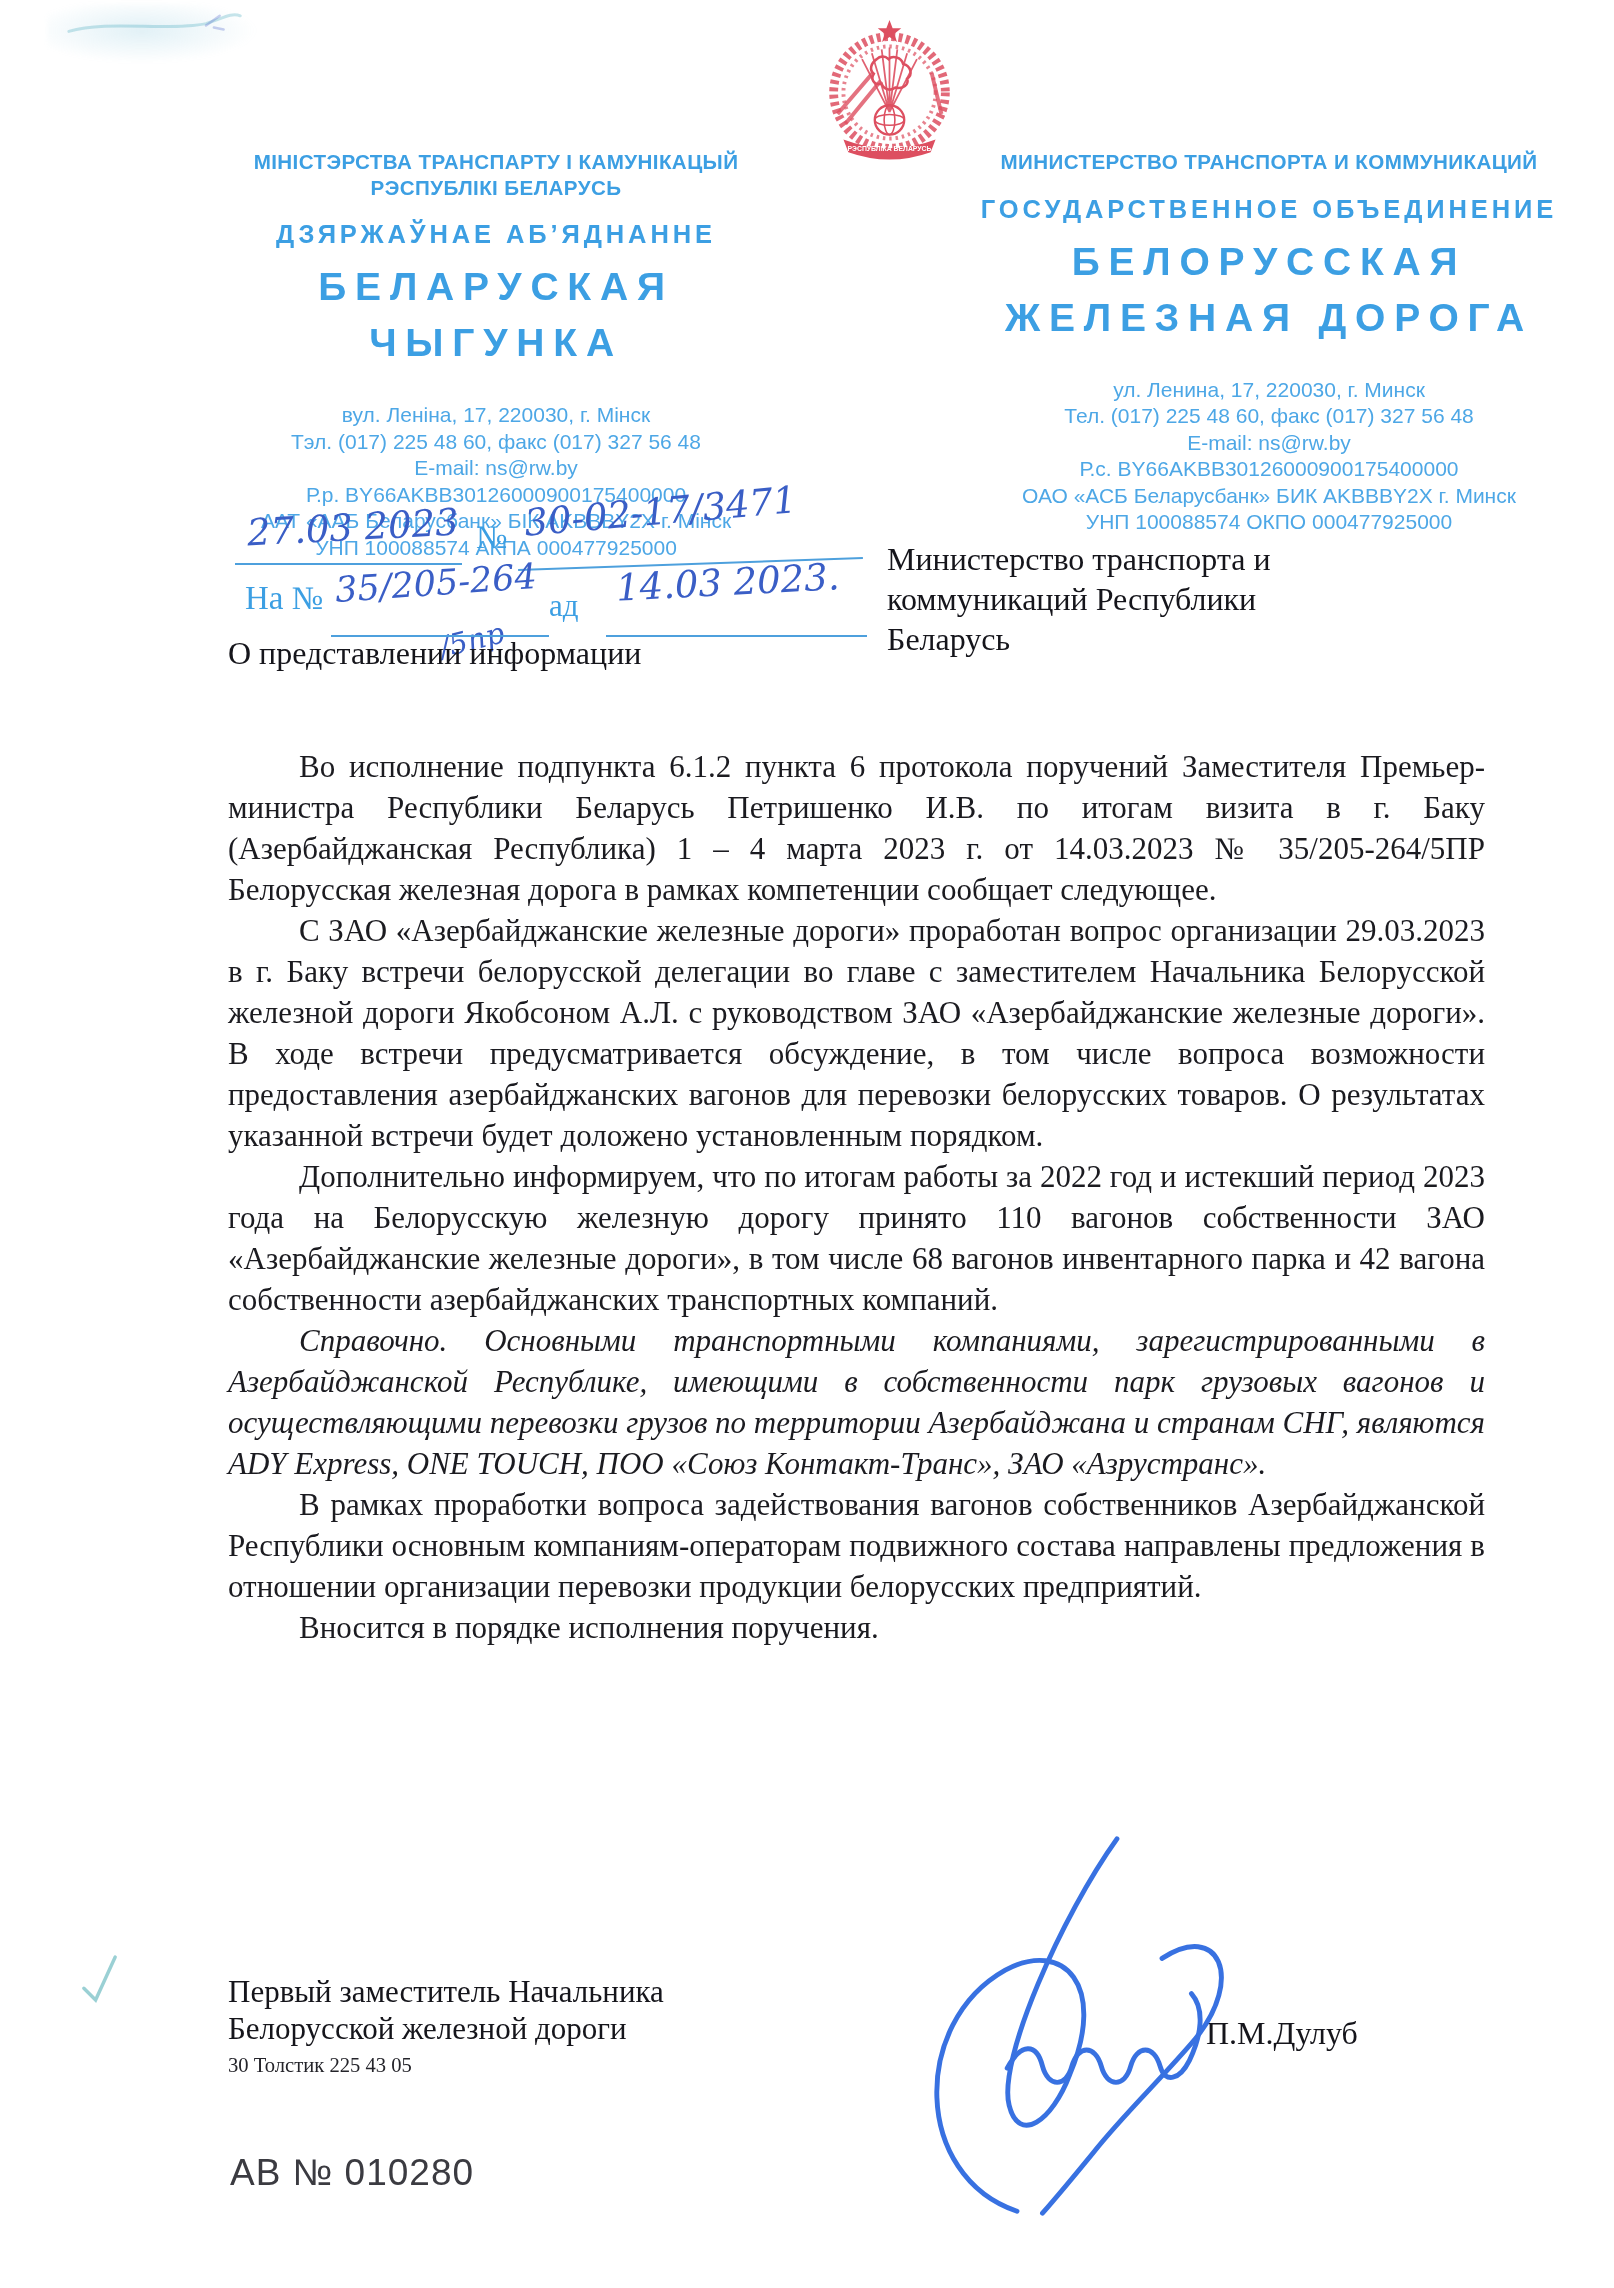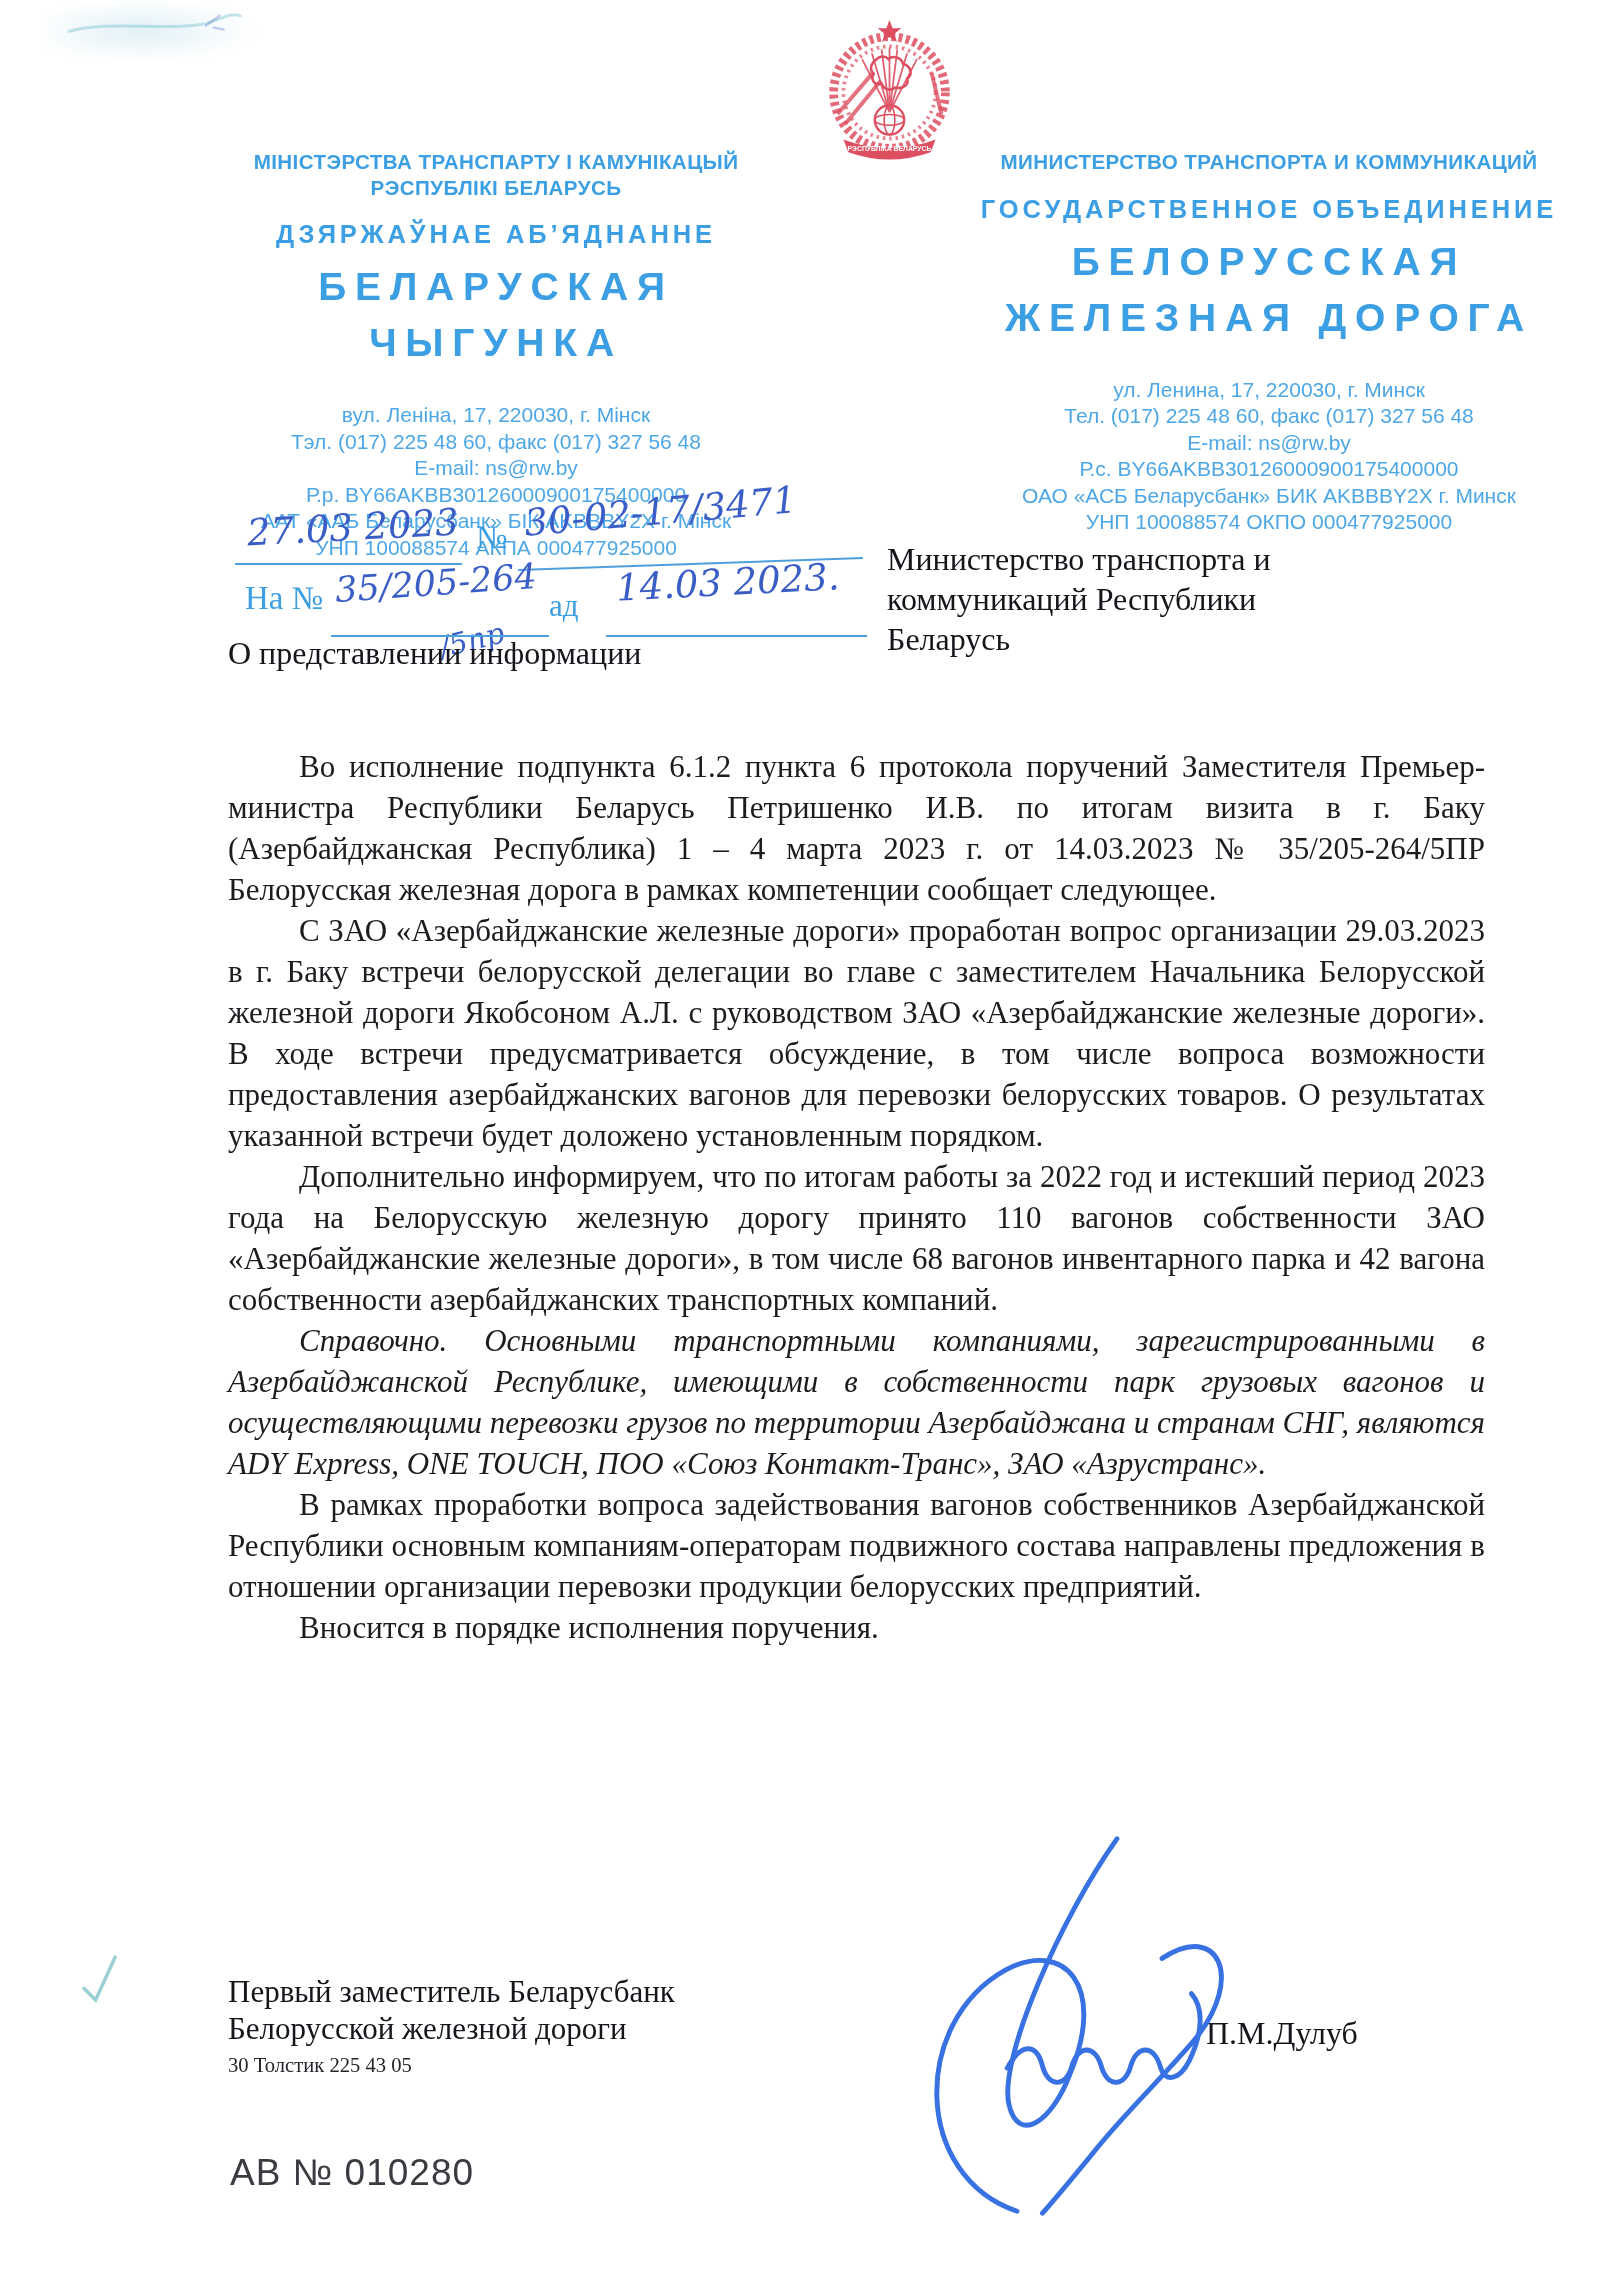--- a/index.html
+++ b/index.html
@@ -147,21 +147,21 @@
 
   <div class="body-text">
     <p>Во исполнение подпункта 6.1.2 пункта 6 протокола поручений Заместителя Премьер-министра Республики Беларусь Петришенко И.В. по итогам визита в г. Баку (Азербайджанская Республика) 1 – 4 марта 2023 г. от 14.03.2023 № 35/205-264/5ПР Белорусская железная дорога в рамках компетенции сообщает следующее.</p>
     <p>С ЗАО «Азербайджанские железные дороги» проработан вопрос организации 29.03.2023 в г. Баку встречи белорусской делегации во главе с заместителем Начальника Белорусской железной дороги Якобсоном А.Л. с руководством ЗАО «Азербайджанские железные дороги». В ходе встречи предусматривается обсуждение, в том числе вопроса возможности предоставления  азербайджанских вагонов для перевозки белорусских товаров. О результатах указанной встречи будет доложено установленным порядком.</p>
     <p>Дополнительно информируем, что по итогам работы за 2022 год и истекший период 2023 года на Белорусскую железную дорогу принято 110 вагонов собственности ЗАО «Азербайджанские железные дороги», в том числе 68 вагонов инвентарного парка и 42 вагона собственности азербайджанских транспортных компаний.</p>
     <p class="italic">Справочно. Основными транспортными компаниями, зарегистрированными в Азербайджанской Республике, имеющими в собственности парк грузовых вагонов и осуществляющими перевозки грузов по территории Азербайджана и странам СНГ, являются ADY Express, ONE TOUCH, ПОО «Союз Контакт-Транс», ЗАО «Азрустранс».</p>
     <p>В рамках проработки вопроса задействования вагонов собственников Азербайджанской Республики основным компаниям-операторам подвижного состава направлены предложения в отношении организации перевозки продукции белорусских предприятий.</p>
     <p>Вносится в порядке исполнения поручения.</p>
   </div>
 
-  <div class="sig-pos" style="top:1974px;">Первый заместитель Беларусбанк</div>
+  <div class="sig-pos" style="top:1974px;">Первый заместитель Начальника</div>
   <div class="sig-pos" style="top:2011px;">Белорусской железной дороги</div>
   <div class="sig-exec">30 Толстик 225 43 05</div>
   <div class="sig-name">П.М.Дулуб</div>
 
   <svg class="sig-scribble" width="392" height="412" viewBox="0 0 400 420">
     <g fill="none" stroke="#2e6ae0" stroke-width="5" stroke-linecap="round" opacity=".95">
       <path d="M150,398 C44,362 42,206 138,152 C198,120 242,168 204,258 C186,306 152,330 142,290 C130,244 196,96 252,18"></path>
       <path d="M140,252 c14,-26 30,-26 36,-2 c6,22 24,22 30,0 c6,-22 24,-22 30,0 c6,22 24,22 30,0 c6,-22 24,-22 30,0 c5,18 20,14 30,-6 c12,-25 16,-52 2,-68"></path>
       <path d="M298,140 C356,102 382,160 332,222 C300,260 258,300 228,338 C210,360 190,384 176,400"></path>
     </g>

